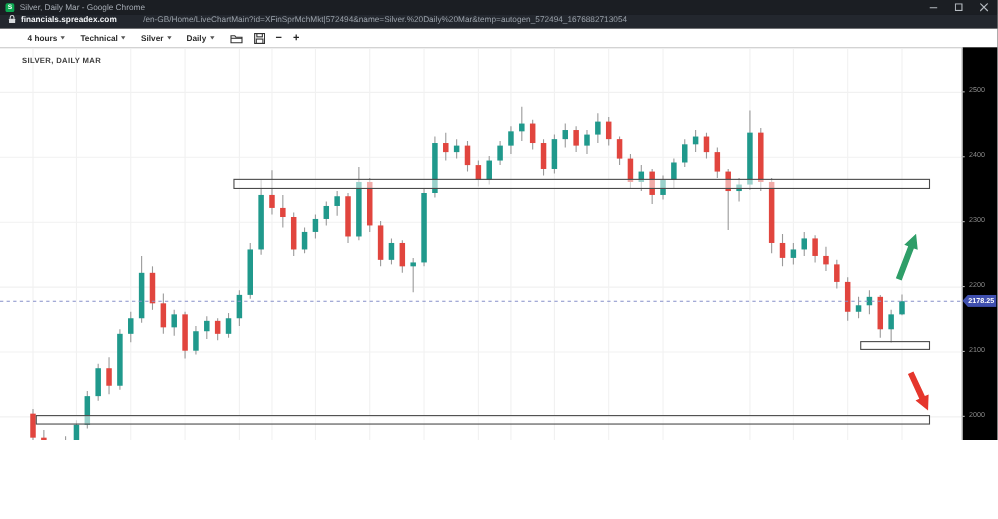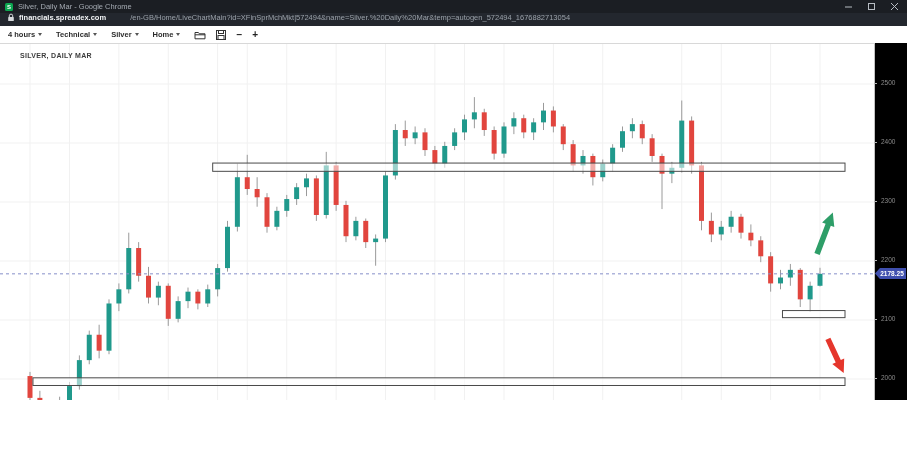--- a/index.html
+++ b/index.html
@@ -15,21 +15,21 @@
   .win-controls{display:flex;align-items:center;gap:15px;margin-right:3px;}
   .win-btn{width:8px;height:8px;display:flex;align-items:center;justify-content:center;}
 
   .urlbar{position:absolute;top:13px;left:0;width:907px;height:13px;background:#23272e;
           display:flex;padding:0 7px;box-sizing:border-box;font-size:7.5px;white-space:nowrap;overflow:hidden;}
   .lock{margin-right:4px;flex:0 0 auto;display:flex;}
   .domain{color:#f2f4f6;font-weight:bold;}
   .urlpath{color:#9aa1a9;margin-left:24px;}
 
   .menubar{position:absolute;top:26px;left:0;width:907px;height:17px;background:#fff;
-           display:flex;align-items:center;padding-left:8px;box-sizing:border-box;
+           display:flex;align-items:center;padding-left:25px;box-sizing:border-box;
            font-size:7.5px;font-weight:bold;color:#2b2b2b;}
   .menu{display:flex;align-items:center;margin-right:14px;cursor:default;}
   .caret{width:0;height:0;border-left:2.5px solid transparent;border-right:2.5px solid transparent;
          border-top:3px solid #555;margin-left:3px;}
   .iconbtn{margin-right:10px;display:flex;align-items:center;font-weight:bold;color:#333;}
   .glyphbtn{font-size:10px;line-height:10px;margin-right:10px;color:#222;font-weight:bold;}
 
   
   #chart-region{position:absolute;top:43px;left:0;width:874px;height:414px;background:#fff;
                 border-top:1px solid #d8d8d8;border-right:1px solid #c2c2c2;border-bottom:1px solid #c2c2c2;}
@@ -109,21 +109,21 @@
       </span>
     <span class="menu">
         <span>Technical</span>
         <span class="caret"></span>
       </span>
     <span class="menu">
         <span>Silver</span>
         <span class="caret"></span>
       </span>
     <span class="menu">
-        <span>Home</span>
+        <span>Daily</span>
         <span class="caret"></span>
       </span>
     <span class="iconbtn">
       <svg width="12" height="10" viewBox="0 0 12 10">
           <path d="M1 2.5 h3.4 l1 1.3 H11 v5 H1 z" fill="none" stroke="#333" stroke-width="1"></path>
           <path d="M1 4.8 h10" stroke="#333" stroke-width="1"></path>
         </svg>
     </span>
     <span class="iconbtn">
       <svg width="10" height="10" viewBox="0 0 10 10">

